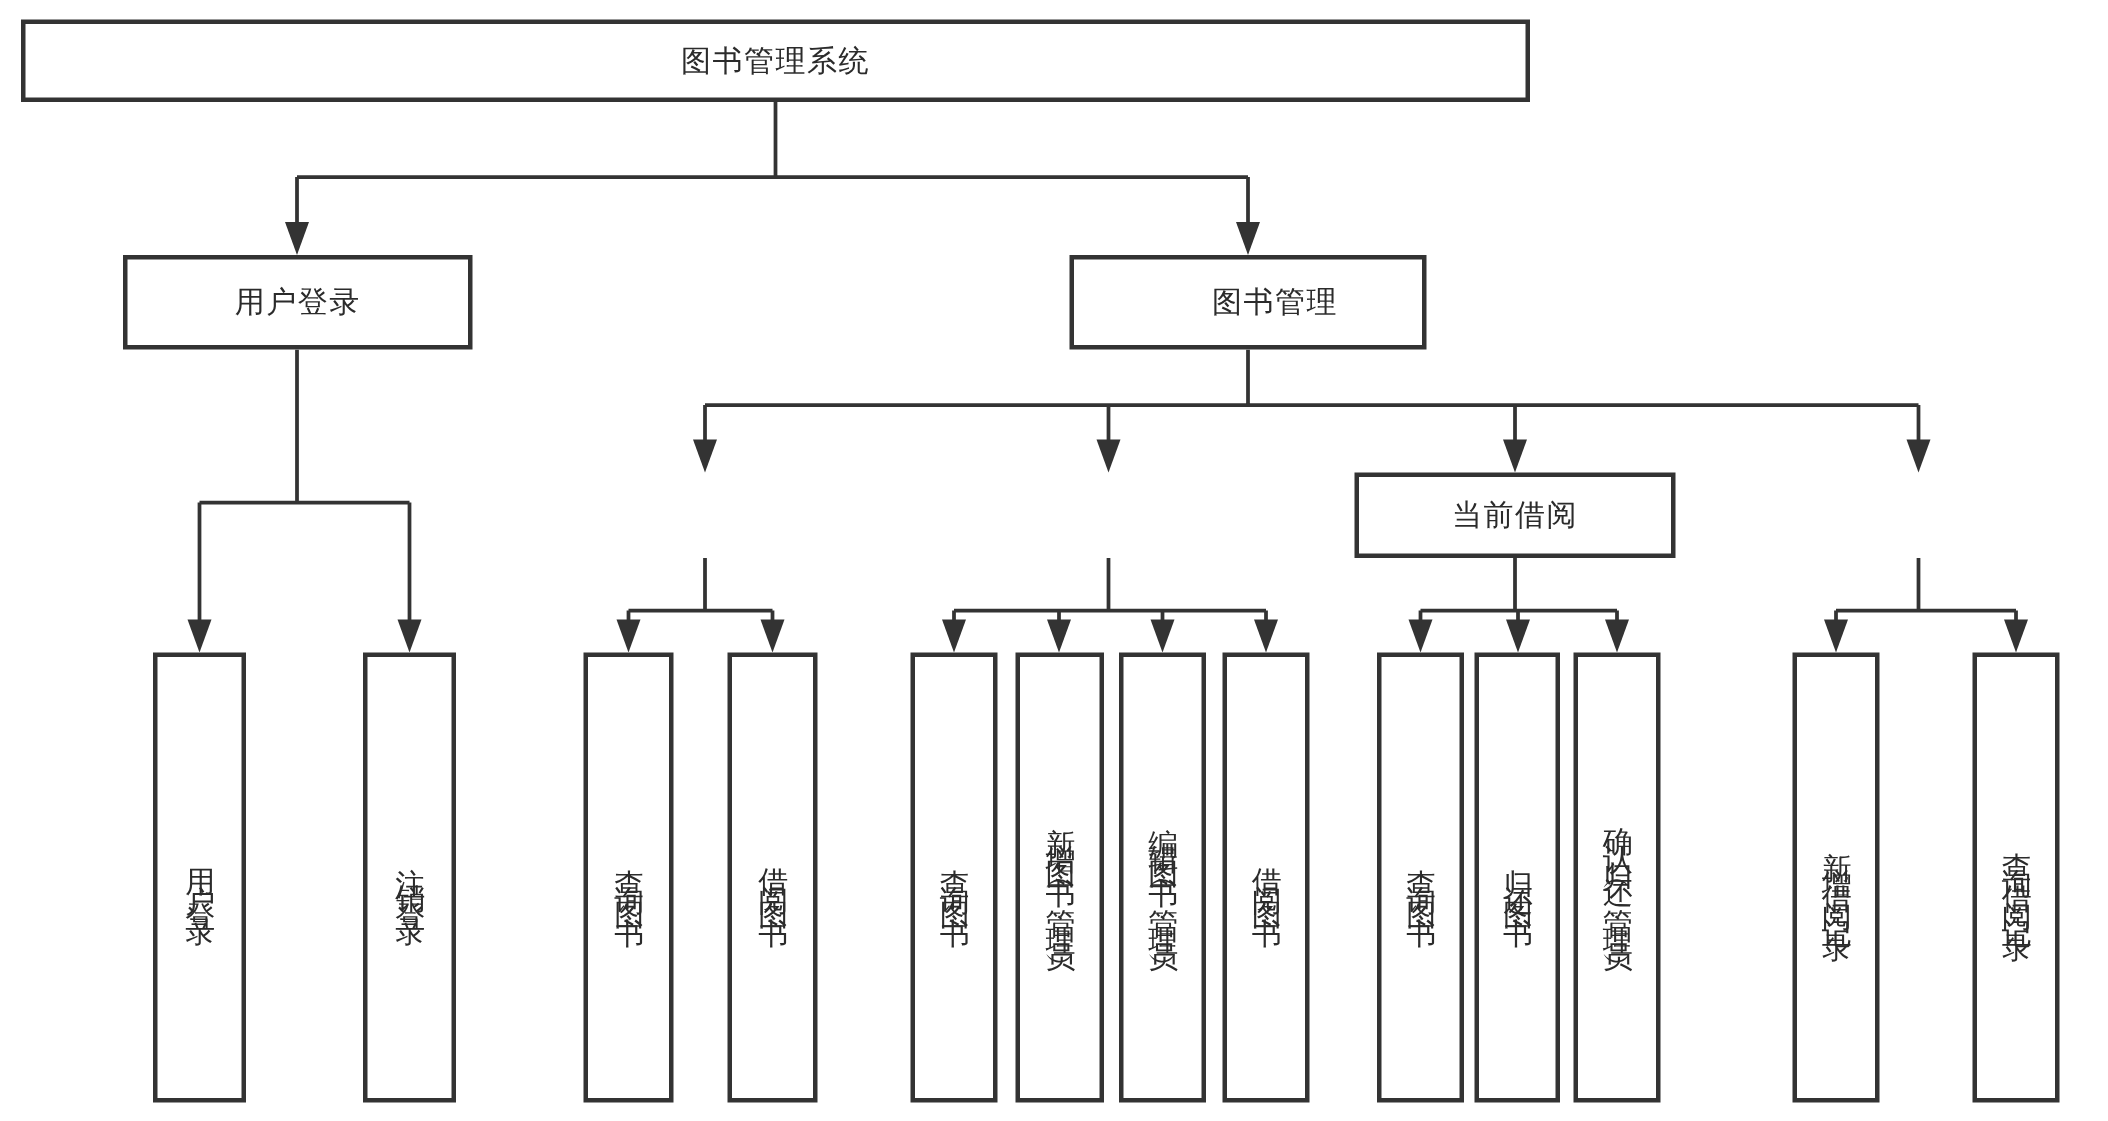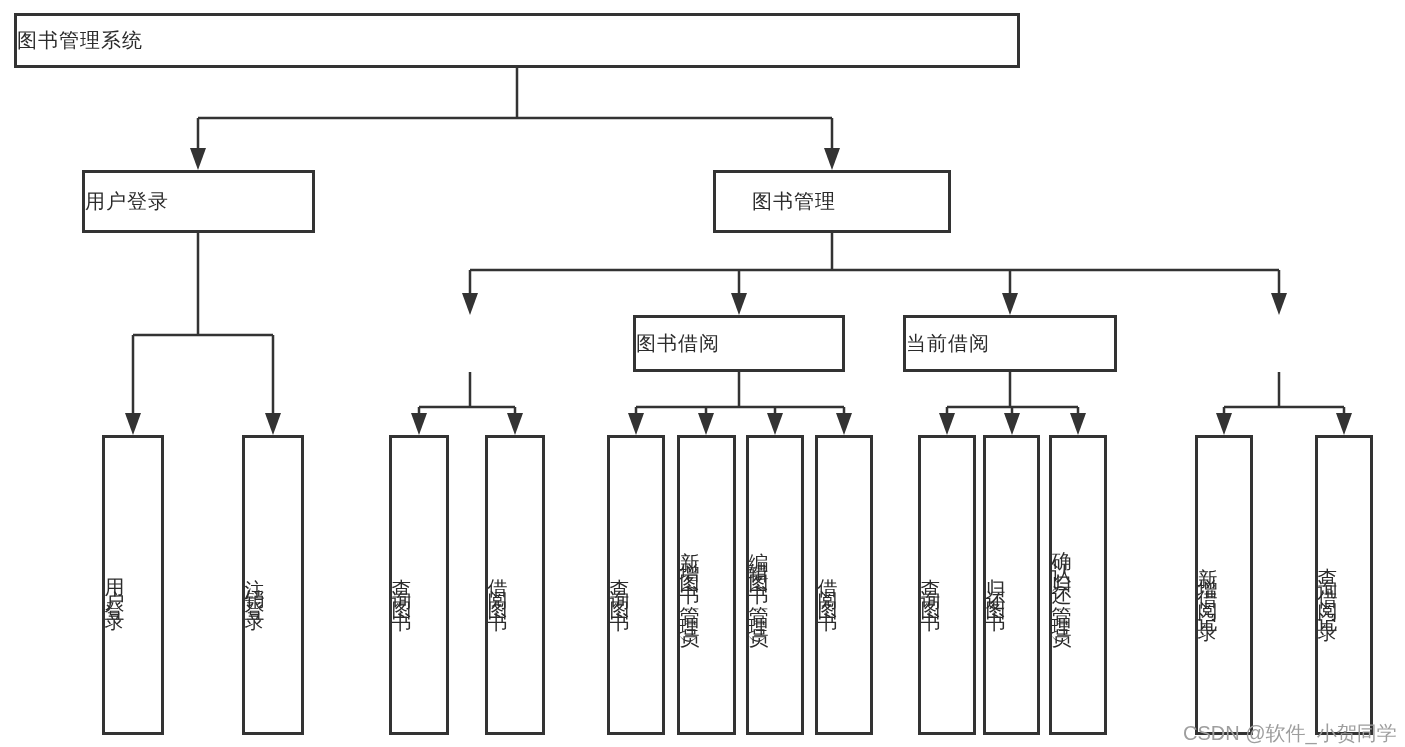--- a/index.html
+++ b/index.html
@@ -17,20 +17,21 @@
     left: 0; top: 0;
     width: 1405px; height: 747px;
   }
   .box {
     position: absolute;
     box-sizing: border-box;
     border: 2px solid #333333;
     background: #ffffff;
     display: flex;
     align-items: center;
+    justify-content: center;
     color: #2b2b2b;
     font-size: 20px;
     letter-spacing: 1px;
   }
   .box.heavy { border-width: 3px; }
   .leaf span {
     writing-mode: vertical-rl;
     text-orientation: mixed;
     letter-spacing: 11px;
     line-height: 1;
@@ -95,23 +96,20 @@
     <span>图书管理系统</span>
   </div>
 
   <div class="box heavy" style="left:82px; top:170px; width:233px; height:63px;">
     <span>用户登录</span>
   </div>
   <div class="box heavy" style="left:713px; top:170px; width:238px; height:63px;padding-left:36px;">
     <span>图书管理</span>
   </div>
 
-  <div class="box heavy" style="left:633px; top:315px; width:212px; height:57px;">
-    <span>图书借阅</span>
-  </div>
   <div class="box heavy" style="left:903px; top:315px; width:214px; height:57px;">
     <span>当前借阅</span>
   </div>
 
   <div class="box heavy leaf" style="left:102px; top:435px; width:62px; height:300px;">
     <span>用户登录</span>
   </div>
   <div class="box heavy leaf" style="left:242px; top:435px; width:62px; height:300px;">
     <span>注销登录</span>
   </div>
@@ -146,15 +144,14 @@
     <span>确认归还（管理员）</span>
   </div>
 
   <div class="box heavy leaf" style="left:1195px; top:435px; width:58px; height:300px;">
     <span>新增借阅记录</span>
   </div>
   <div class="box heavy leaf" style="left:1315px; top:435px; width:58px; height:300px;">
     <span>查询借阅记录</span>
   </div>
 
-  <div class="watermark">CSDN @软件_小贺同学</div>
 
 </div>
 
 </body></html>

